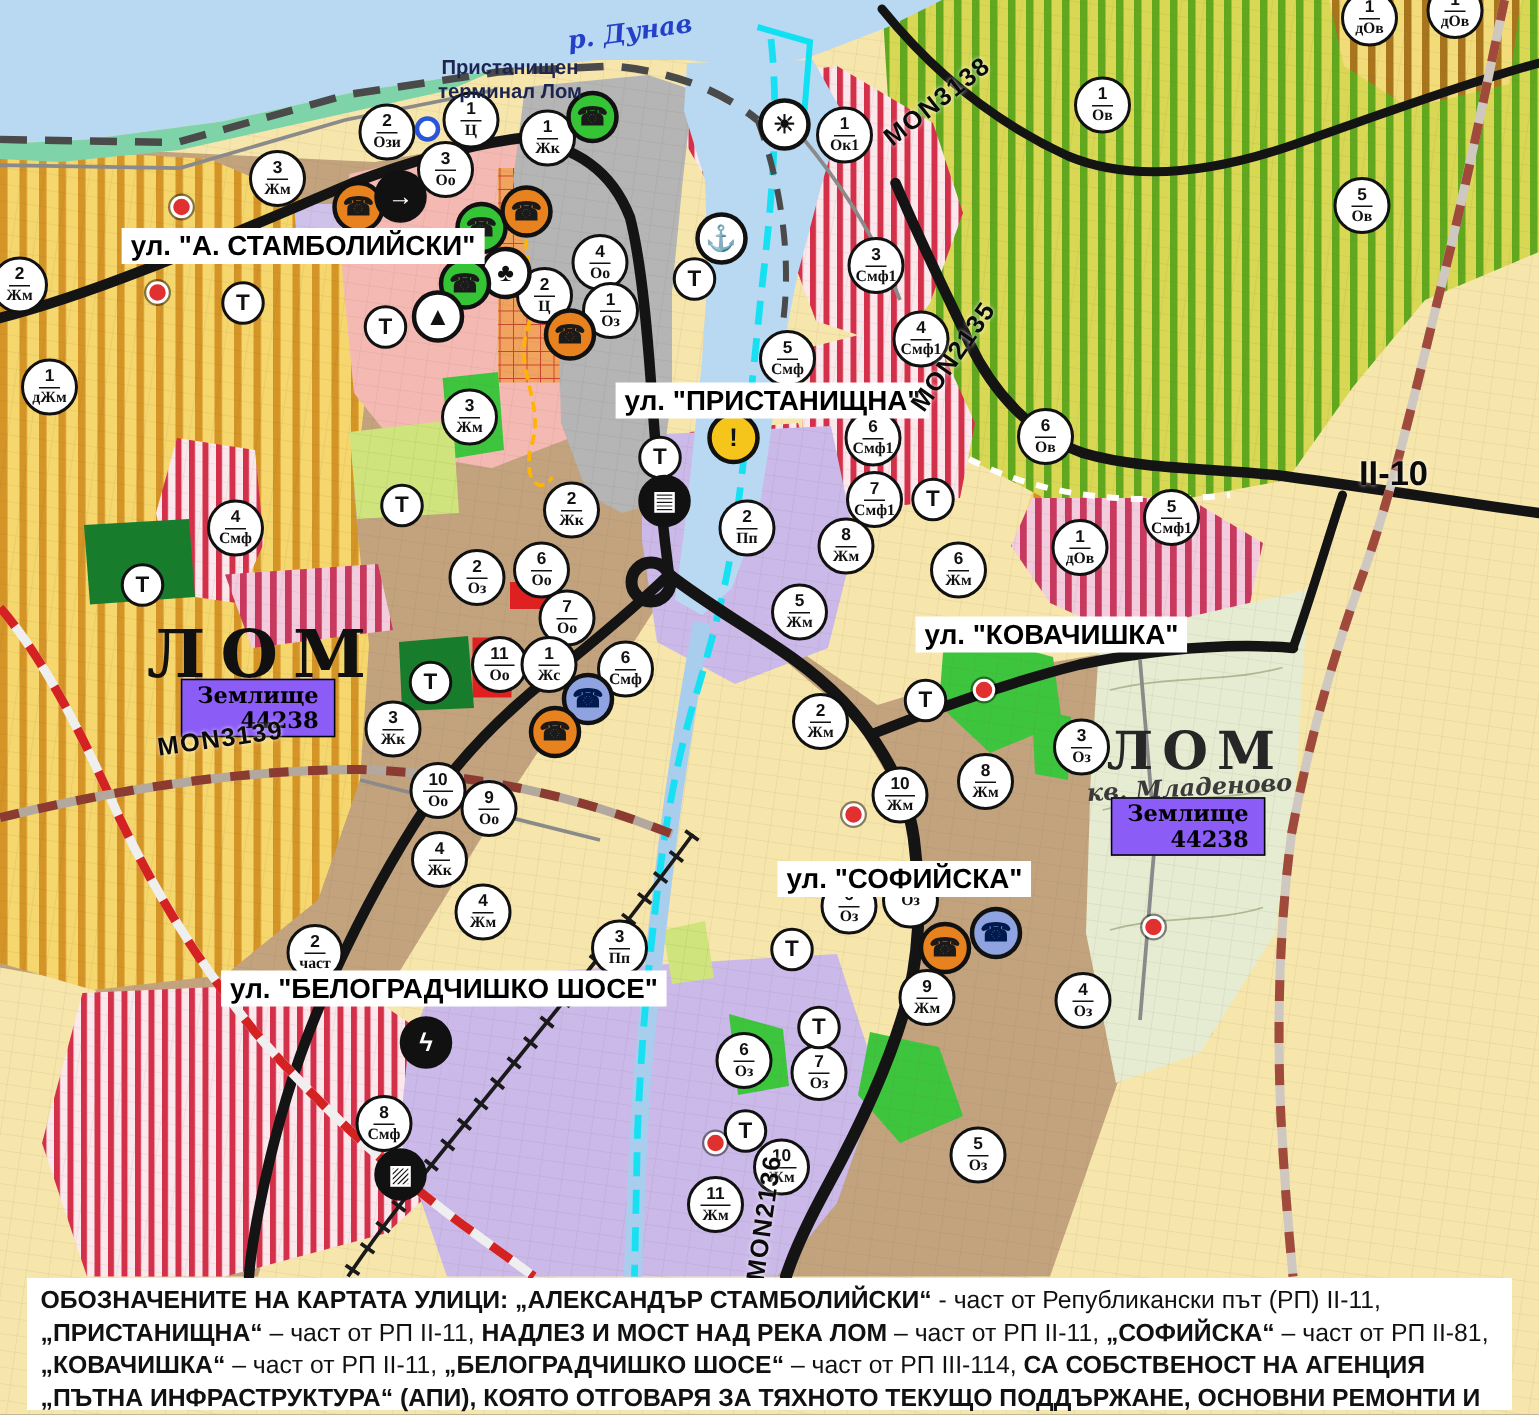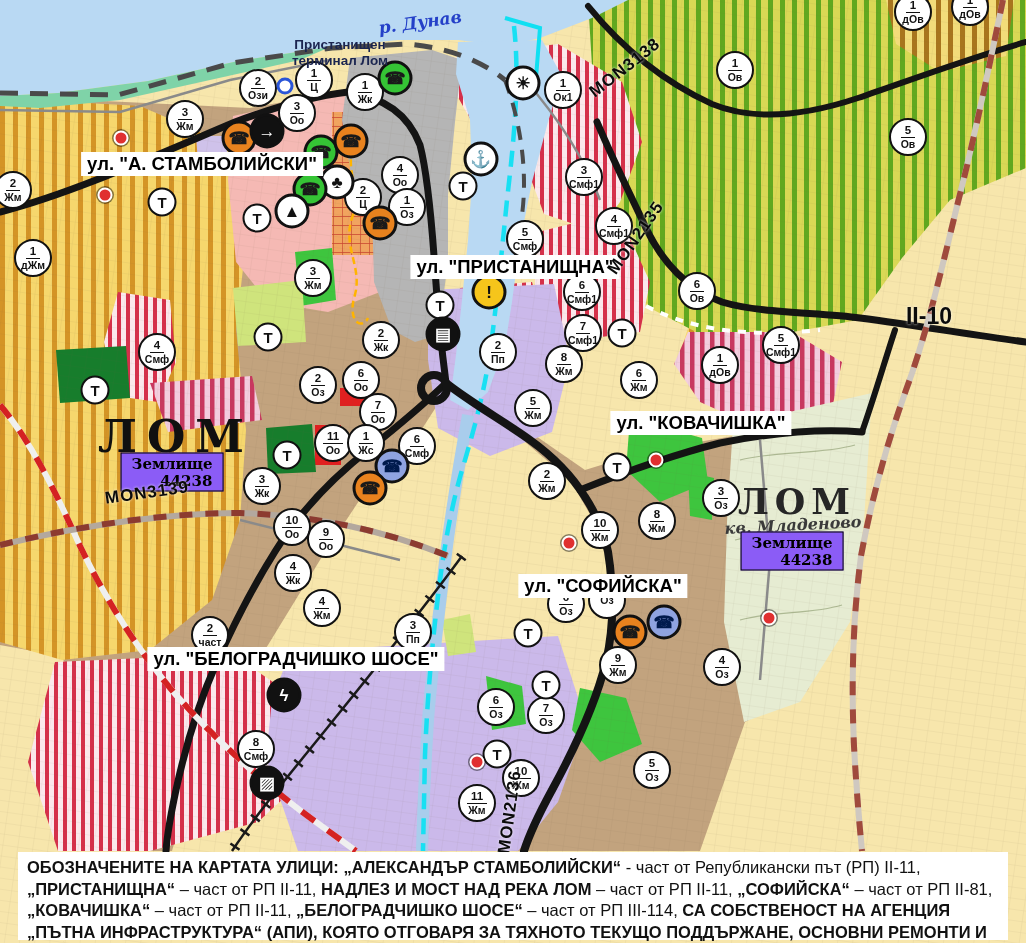--- a/index.html
+++ b/index.html
@@ -6,21 +6,21 @@
   .stage{position:relative;width:1026px;height:943px;overflow:hidden;background:#f7e6ac;
          font-family:"Liberation Sans",sans-serif;}
   .stage svg{position:absolute;left:0;top:0;}
   .layer{position:absolute;left:0;top:0;width:1026px;height:943px;pointer-events:none;}
   
   .zm{position:absolute;width:38px;height:38px;box-sizing:border-box;border:2.5px solid #111;
       border-radius:50%;background:#fff;transform:translate(-50%,-50%);
       display:flex;flex-direction:column;align-items:center;justify-content:center;
       font-weight:700;color:#111;line-height:1.05;}
   .zm .n{font-size:11.5px;padding:0 4px;border-bottom:1.7px solid #111;}
-  .zm .c{font-size:10.5px;padding-top:1px;}
+  .zm .c{font-size:10.5px;padding-top:1px;font-family:Liberation Serif, serif;}
   
   .tm{position:absolute;width:29px;height:29px;box-sizing:border-box;border:2.5px solid #111;
       border-radius:50%;background:#fff;transform:translate(-50%,-50%);
       display:flex;align-items:center;justify-content:center;font-weight:700;font-size:15px;color:#111;}
   
   .im{position:absolute;width:35px;height:35px;box-sizing:border-box;border:3px solid #111;
       border-radius:50%;transform:translate(-50%,-50%);
       display:flex;align-items:center;justify-content:center;font-size:17px;font-weight:700;}
   .dot{position:absolute;width:11px;height:11px;border-radius:50%;background:#e03030;
        border:2px solid #fff;box-shadow:0 0 0 1.5px rgba(0,0,0,.45);transform:translate(-50%,-50%);}

